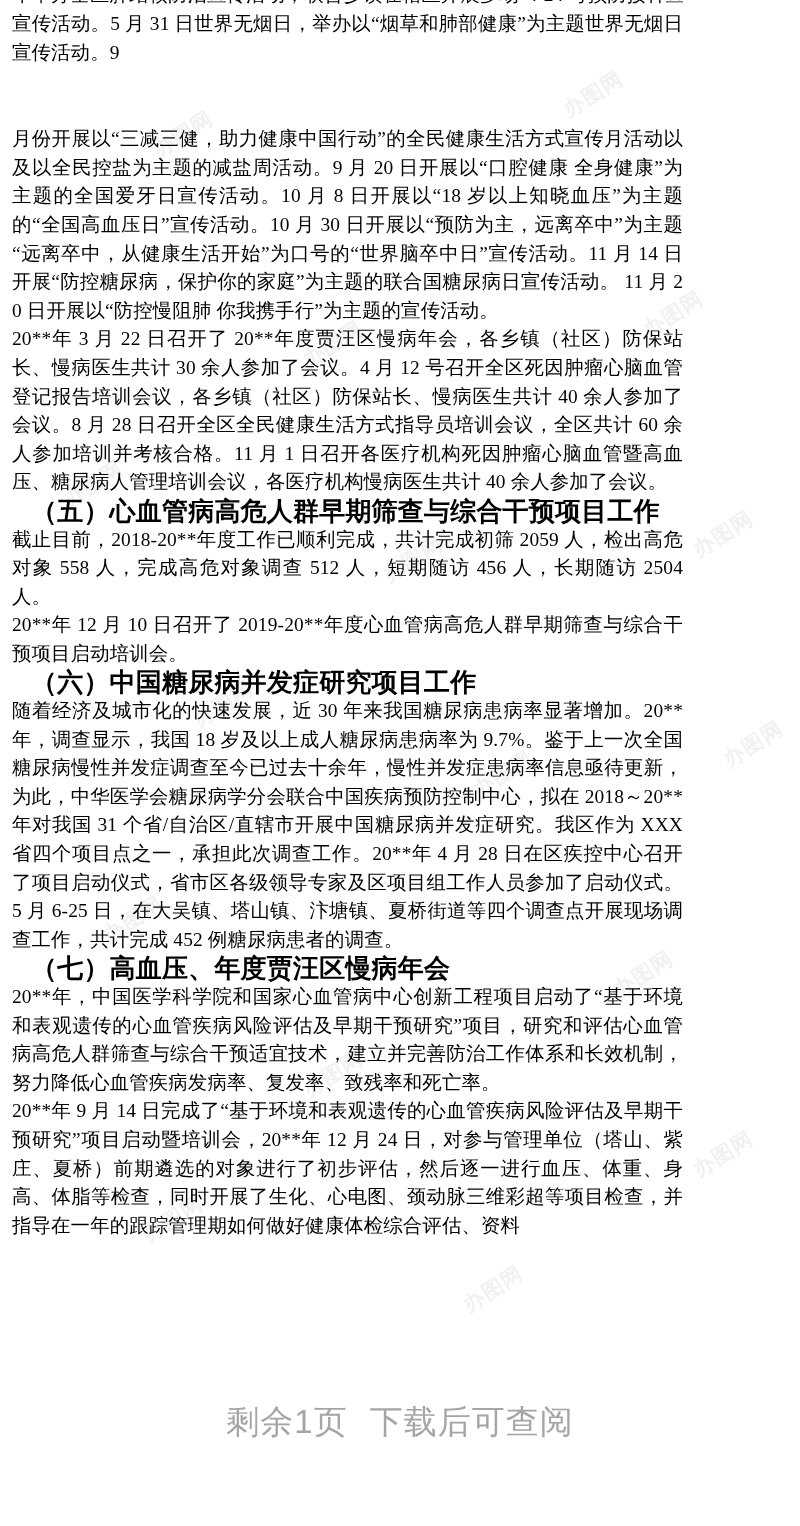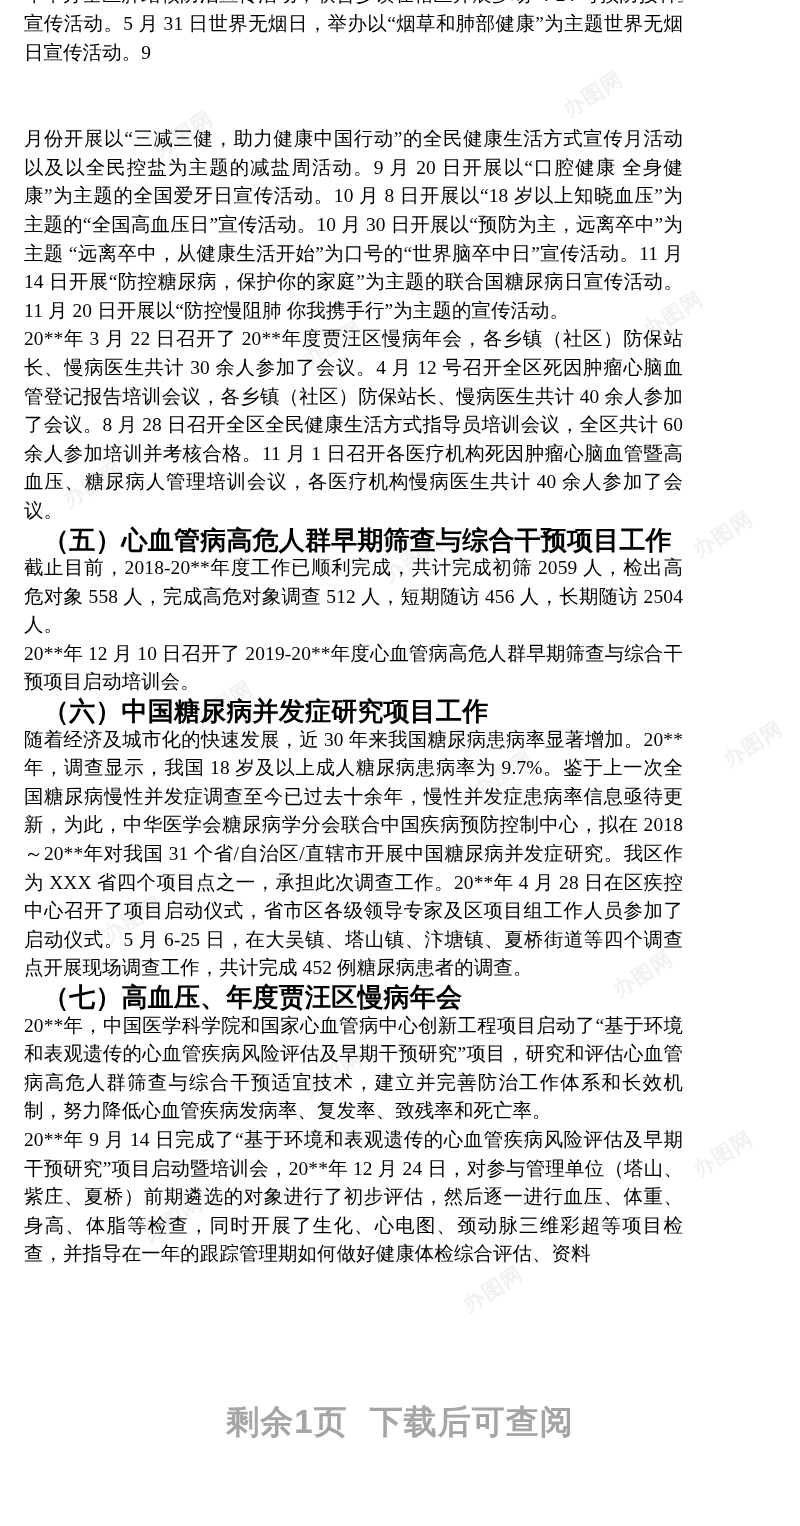--- a/index.html
+++ b/index.html
@@ -40,21 +40,21 @@
     letter-spacing: 1px;
     transform: rotate(-32deg);
     white-space: nowrap;
     font-weight: 700;
   }
 
   
   .doc-body {
     position: relative;
     z-index: 5;
-    padding: 0 23px 0 24px;
+    padding: 0 23px 0 12px;
     box-sizing: border-box;
     width: 706px;
   }
 
   .clip-top {
     height: 10px;
     overflow: hidden;
     position: relative;
   }
   .clip-top .line-inner {
@@ -97,21 +97,21 @@
     position: absolute;
     left: 0;
     right: 0;
     top: 1400px;
     text-align: center;
     z-index: 6;
   }
   .footer-note .fn-text {
     display: inline-block;
     font-family: "Liberation Sans", "DejaVu Sans", sans-serif;
-    font-weight: 700;
+    font-weight: 400;
     font-size: 33px;
     color: #a5a5a5;
     letter-spacing: 1px;
   }
   .footer-note .fn-gap { display: inline-block; width: 22px; }
 </style>
 </head>
 <body>
 
 <div id="page">

